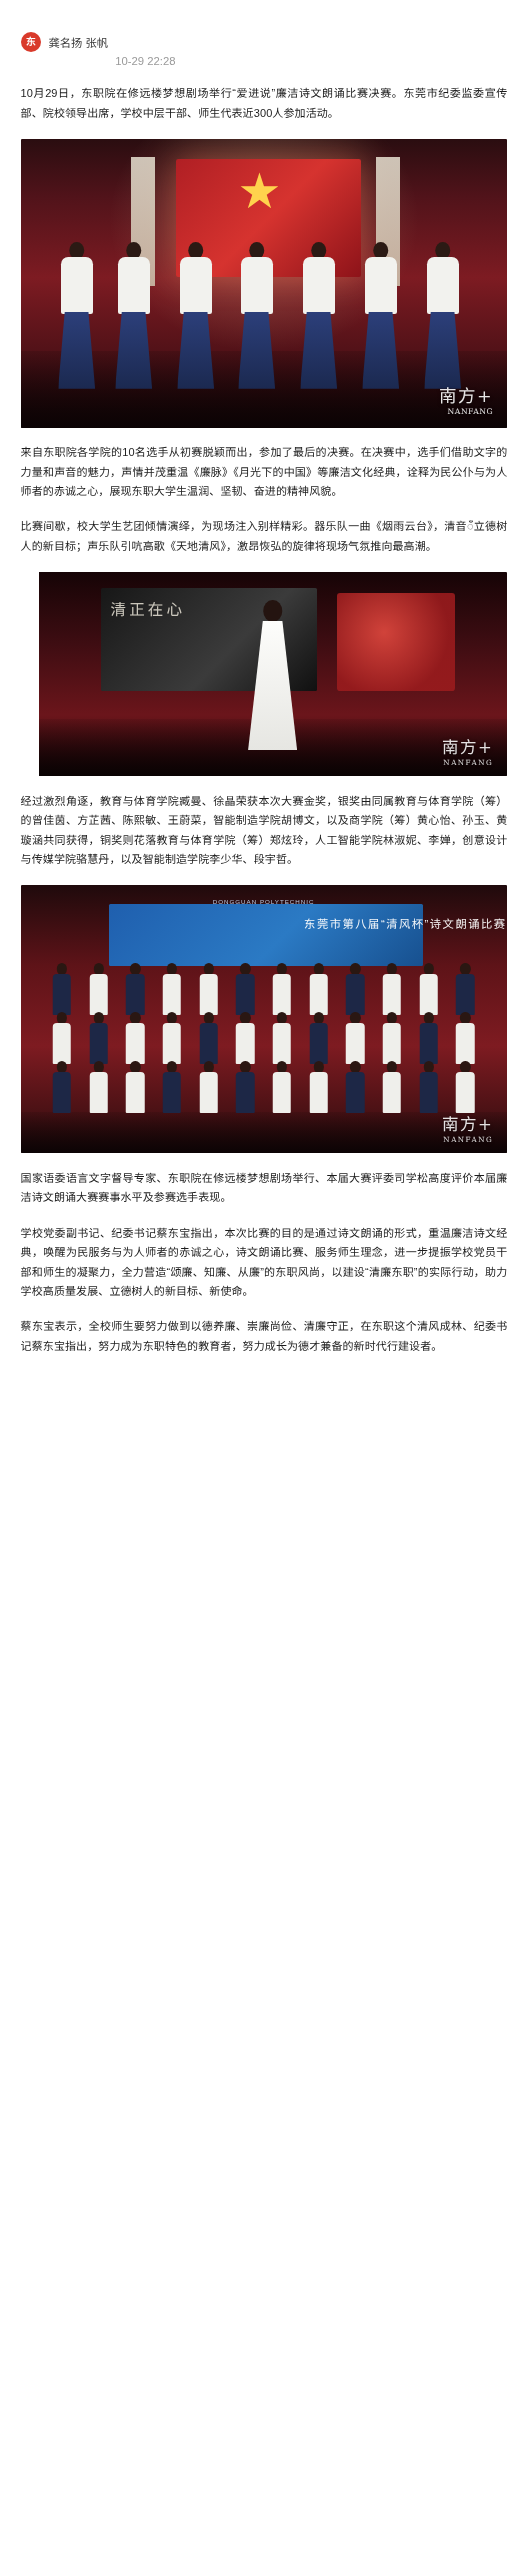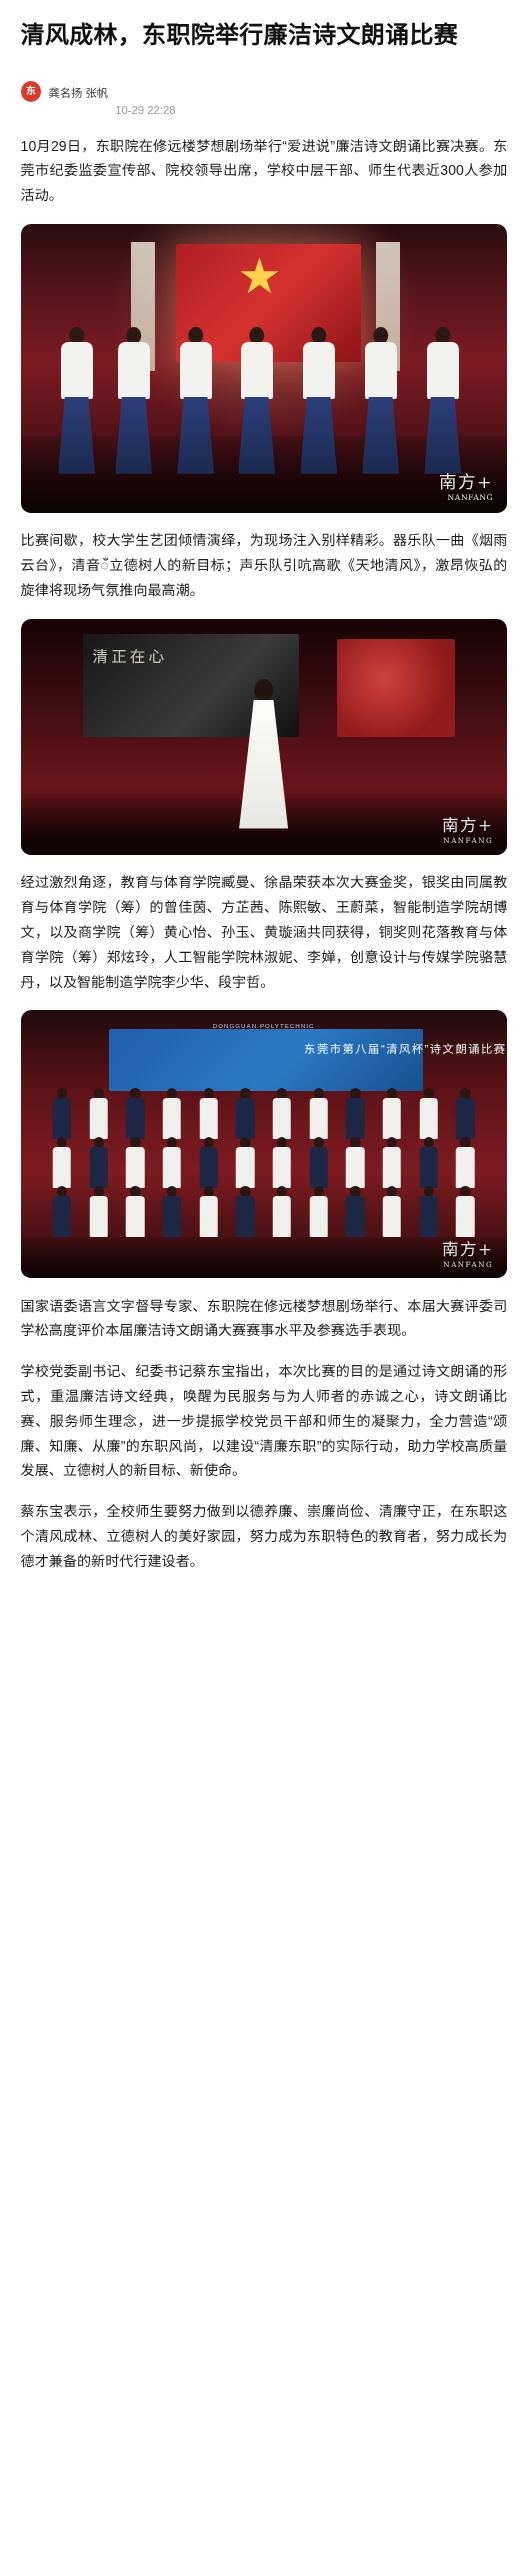--- a/index.html
+++ b/index.html
@@ -47,34 +47,34 @@
   .byline-author {
     font-size: 11.3px;
     color: #3a3a3a;
   }
   .byline-time {
     font-size: 11.3px;
     color: #9a9a9a;
     margin-top: 37px;
   }
   p.body {
-    font-size: 14px;
+    font-size: 11px;
     line-height: 1.78;
     color: #1c1c1c;
     margin: 0 0 15.5px 0;
     text-align: justify;
     letter-spacing: 0.1px;
   }
   p.body:first-letter { }
   .figure {
     margin: 0 0 15.5px 0;
     width: 486px;
     position: relative;
     overflow: hidden;
-    border-radius: 10px;
+    border-radius: 1px;
   }
 
   
   .photo1 {
     height: 289px;
     background:
       radial-gradient(ellipse at 50% 28%, rgba(255,230,180,0.30) 0%, rgba(120,20,20,0.0) 45%),
       linear-gradient(to bottom, #2a0d10 0%, #51131a 20%, #7d1b22 48%, #4a1016 78%, #1d0609 100%);
       position: relative;
   }
@@ -137,23 +137,24 @@
     color: rgba(255,255,255,.9);
     font-size: 17.5px;
     letter-spacing: 1.5px;
     font-family: "DejaVu Serif", serif;
     text-shadow: 0 1px 3.1px rgba(0,0,0,.6);
   }
   .p1-watermark small { font-size: 7.7px; display:block; letter-spacing: 0.5px; text-align:right;}
 
   
   .photo2 {
-    height: 236px;
+    height: 204px;
     background: linear-gradient(to bottom, #160406 0%, #3e0d12 35%, #6b151b 70%, #240709 100%);
     position: relative;
+    margin-left: 18px;
   }
   .p2-screen {
     position: absolute; left: 62px; top: 15.5px;
     width: 216px; height: 103px;
     background: linear-gradient(135deg,#171717,#3b3b3b 60%,#101010);
     border-radius: 1.5px;
   }
   .p2-text {
     position: absolute; left: 72px; top: 25px;
     color: #e9e4d7; font-size: 15.5px; letter-spacing: 3.1px;
@@ -220,21 +221,20 @@
     font-size: 14px;
     color: #1c1c1c;
     margin-top: 3.1px;
   }
 </style>
 </head>
 <body>
 
 <div class="article">
 
-  <h1 class="headline">清风成林，东职院举行廉洁诗文朗诵比赛</h1>
 
   <div class="byline">
     <div class="avatar">东</div>
     <span class="byline-author">龚名扬 张帆</span>
     <span class="byline-time">10-29 22:28</span>
   </div>
 
   <p class="body">10月29日，东职院在修远楼梦想剧场举行“爱进说”廉洁诗文朗诵比赛决赛。东莞市纪委监委宣传部、院校领导出席，学校中层干部、师生代表近300人参加活动。</p>
 
   <div class="figure">
@@ -279,20 +279,21 @@
           <div class="torso"></div>
           <div class="skirt"></div>
         </div>
       <div class="p1-watermark">
         <span>南方+</span>
         <small>NANFANG</small>
       </div>
     </div>
   </div>
 
+  <p class="body">来自东职院各学院的10名选手从初赛脱颖而出，参加了最后的决赛。在决赛中，选手们借助文字的力量和声音的魅力，声情并茂重温《廉脉》《月光下的中国》等廉洁文化经典，诠释为民公仆与为人师者的赤诚之心，展现东职大学生温润、坚韧、奋进的精神风貌。</p>
   <p class="body">比赛间歇，校大学生艺团倾情演绎，为现场注入别样精彩。器乐队一曲《烟雨云台》，清音ँ立德树人的新目标；声乐队引吭高歌《天地清风》，激昂恢弘的旋律将现场气氛推向最高潮。</p>
 
   <div class="figure">
     <div class="photo2">
       <div class="p2-screen"></div>
       <div class="p2-text">清正在心</div>
       <div class="p2-red"></div>
       <div class="p2-floor"></div>
       <div class="p2-figure">
           <div class="head"></div>
@@ -467,17 +468,17 @@
       </div>
       <div class="p3-watermark">
         <span>南方+</span>
         <small>NANFANG</small>
       </div>
     </div>
   </div>
 
   <p class="body">国家语委语言文字督导专家、东职院在修远楼梦想剧场举行、本届大赛评委司学松高度评价本届廉洁诗文朗诵大赛赛事水平及参赛选手表现。</p>
   <p class="body">学校党委副书记、纪委书记蔡东宝指出，本次比赛的目的是通过诗文朗诵的形式，重温廉洁诗文经典，唤醒为民服务与为人师者的赤诚之心，诗文朗诵比赛、服务师生理念，进一步提振学校党员干部和师生的凝聚力，全力营造“颂廉、知廉、从廉”的东职风尚，以建设“清廉东职”的实际行动，助力学校高质量发展、立德树人的新目标、新使命。</p>
-  <p class="body">蔡东宝表示，全校师生要努力做到以德养廉、崇廉尚俭、清廉守正，在东职这个清风成林、立德树人的美好家园，努力成为东职特色的教育者，努力成长为德才兼备的新时代行建设者。</p>
+  <p class="body">蔡东宝表示，全校师生要努力做到以德养廉、崇廉尚俭、清廉守正，在东职这个清风成林、纪委书记蔡东宝指出，努力成为东职特色的教育者，努力成长为德才兼备的新时代行建设者。</p>
 
 
 </div>
 
 
 </body></html>

